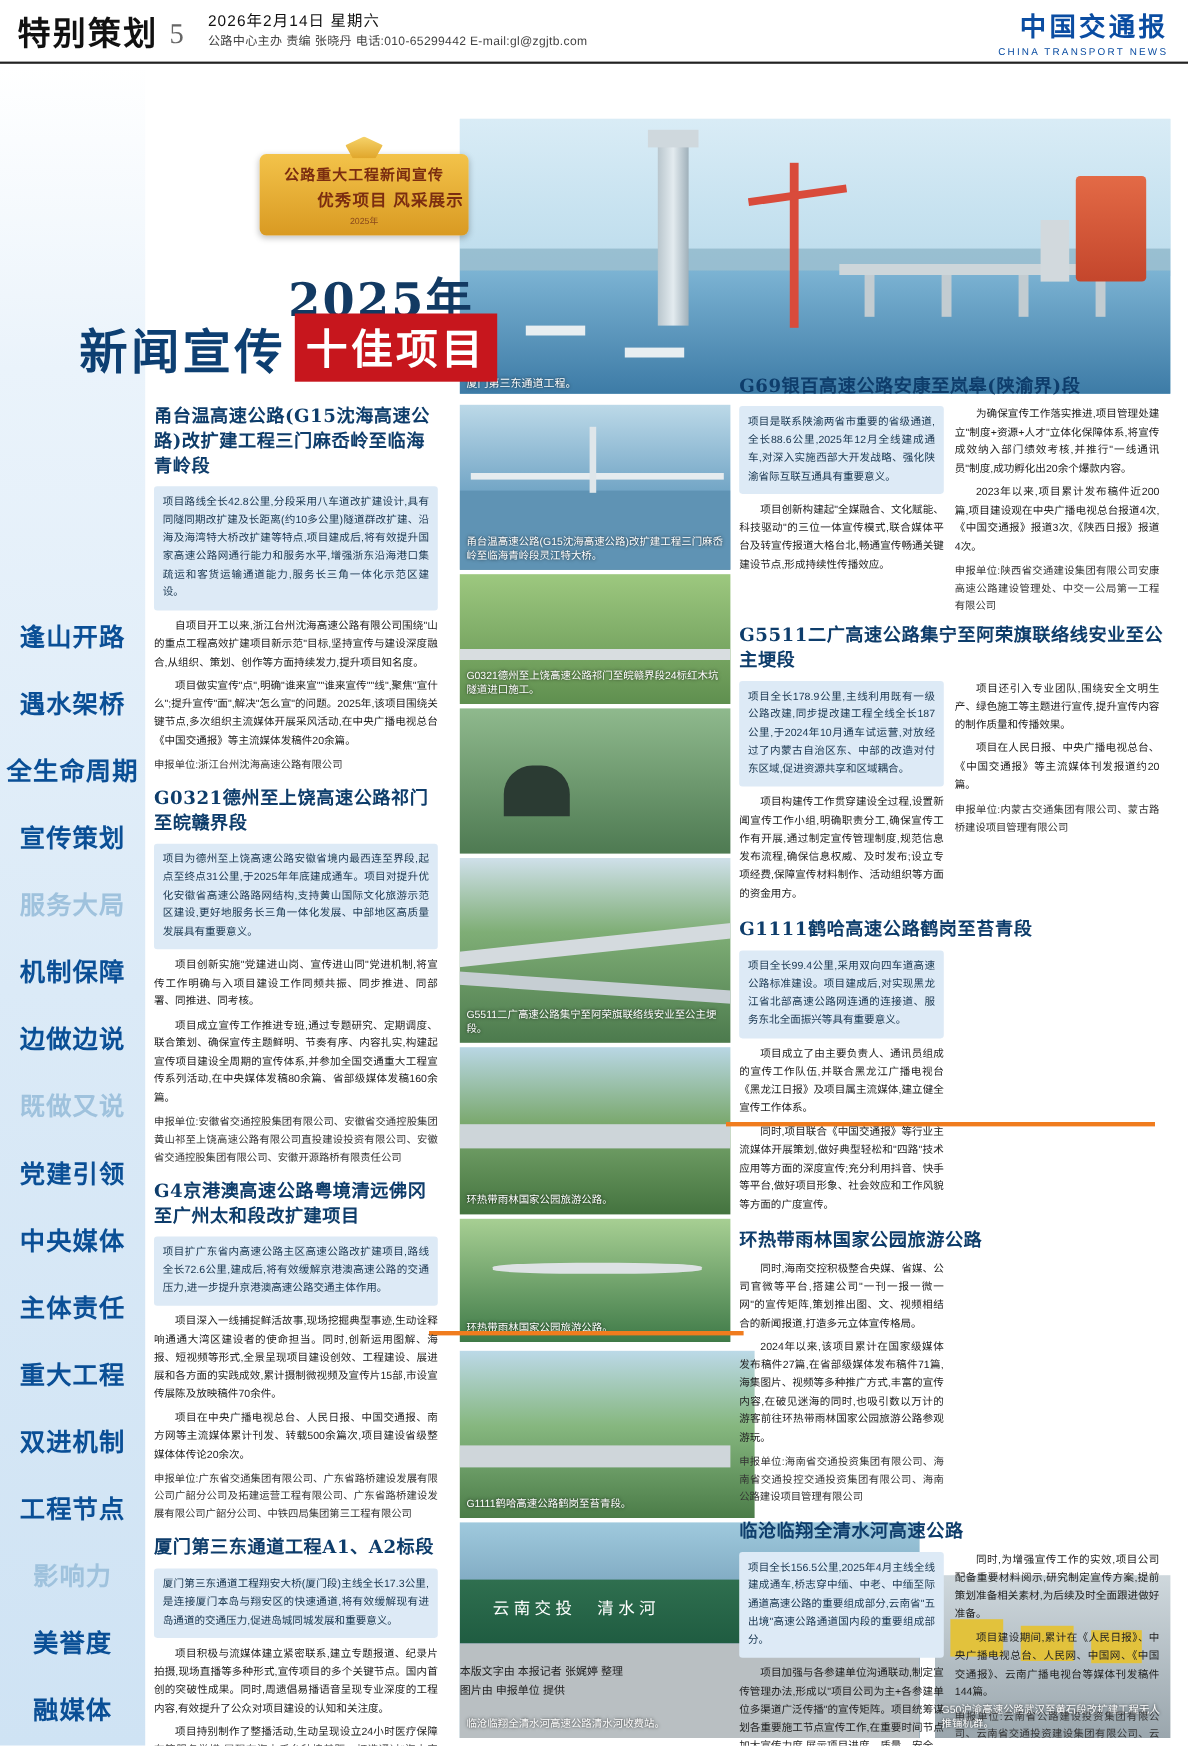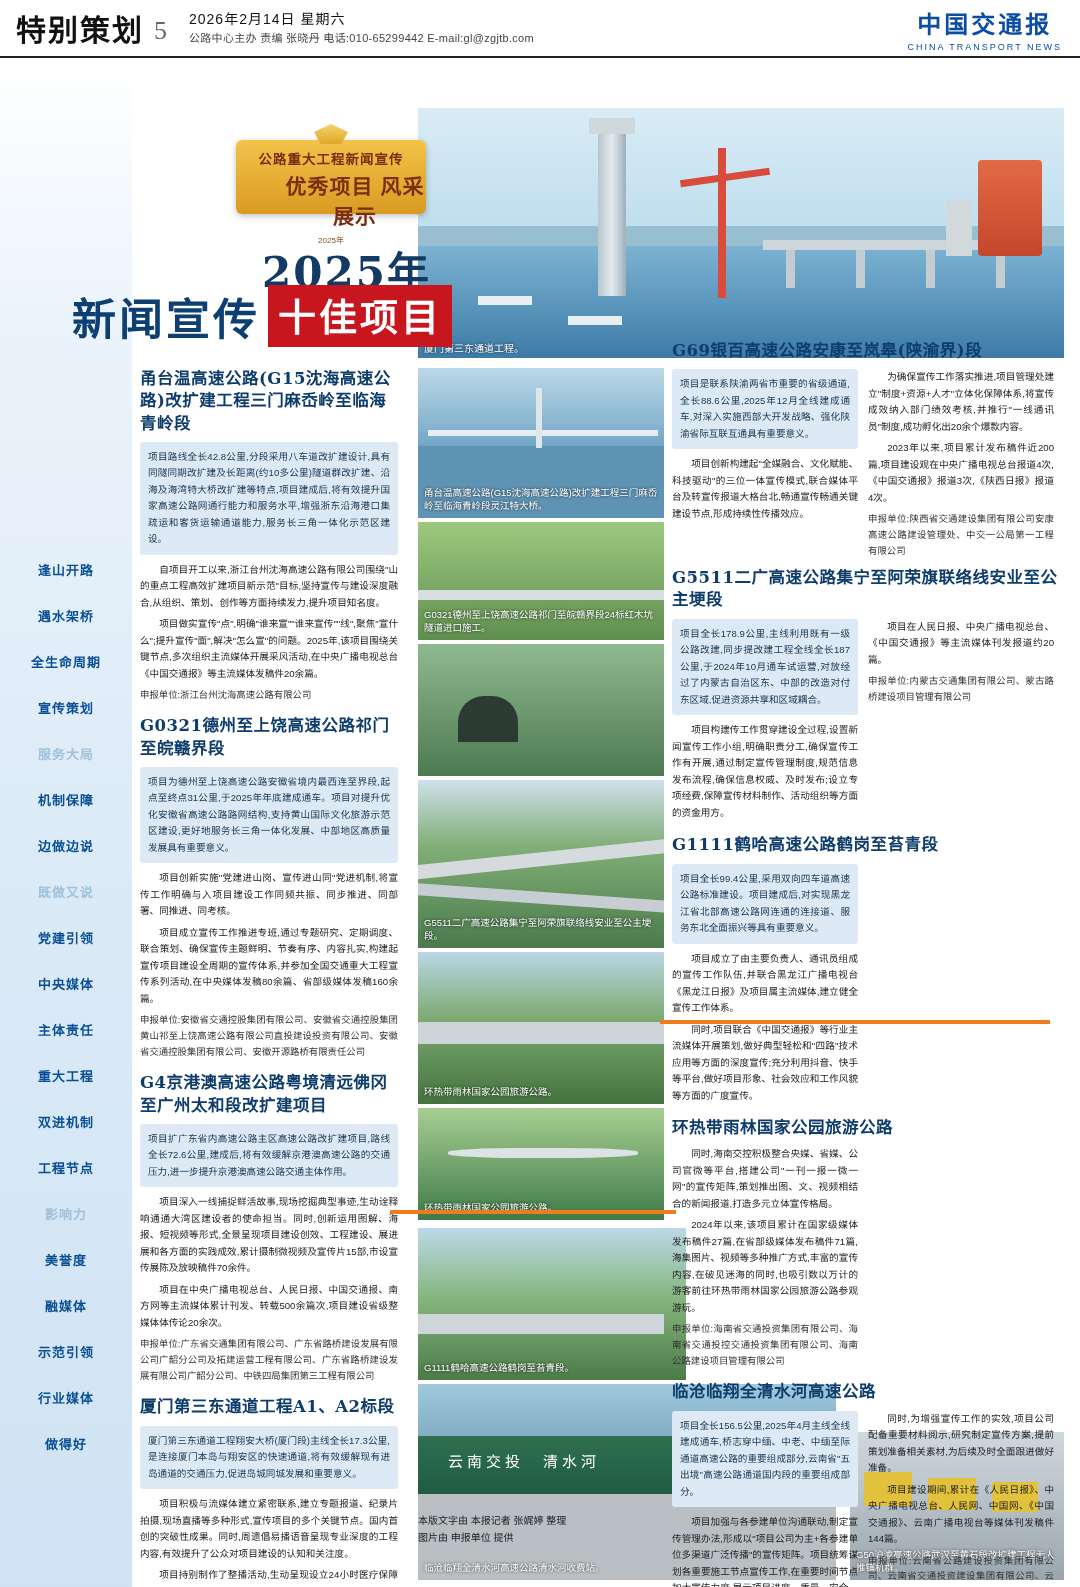--- a/index.html
+++ b/index.html
@@ -22,36 +22,36 @@
     font-weight:bold; font-size:30px; letter-spacing:2px;
     margin-left:16px; color:#111;
   }
   .mast-num {
     font-family:"Liberation Serif",serif; font-size:26px; color:#666;
     margin-left:10px; margin-top:6px;
   }
   .mast-mid { margin-left:22px; line-height:1.5; }
   .mast-date { font-size:14px; color:#111; letter-spacing:1px; }
   .mast-sub { font-size:11px; color:#444; letter-spacing:.3px; }
-  .mast-right { margin-left:auto; margin-right:18px; text-align:center; }
+  .mast-right { margin-left:auto; margin-right:18px; text-align:right; }
   .mast-cn {
     font-family:"DejaVu Serif","Liberation Serif",serif;
     font-size:24px; font-weight:bold; color:#0b4da2; letter-spacing:3px;
   }
   .mast-en { font-size:9px; color:#0b4da2; letter-spacing:2px; margin-top:2px;}
 
   
   .rail {
     position:absolute; left:0; top:60px; width:132px; height:1527px;
     background:linear-gradient(180deg,#ffffff 0%,#eaf3fb 18%,#dbeaf7 55%,#cfe3f4 100%);
     padding-top:500px;
   }
   .rail-item {
     font-family:"DejaVu Serif","Liberation Serif",serif;
-    font-weight:bold; font-size:13px; letter-spacing:1px;
+    font-weight:bold; font-size:23px; letter-spacing:1px;
     color:#0a4f96; text-align:center; margin:0 0 27px 0;
     white-space:nowrap;
   }
   .rail-item.faded { color:#9fc2dd; }
 
   
   .hero-photo {
     position:absolute; left:418px; top:108px; width:646px; height:250px;
     background:
       linear-gradient(180deg,#cfe6f2 0%,#a9d2e8 38%,#7fb6d6 62%,#5a98bd 100%);
@@ -76,21 +76,21 @@
 
   
   .badge {
     position:absolute; left:236px; top:140px; width:190px; height:74px;
     background:linear-gradient(180deg,#f3c34a,#d99a22);
     border-radius:6px; color:#7a2c12; text-align:center;
     box-shadow:0 2px 6px rgba(0,0,0,.25);
     padding-top:8px;
   }
   .badge .b1 { font-size:13.5px; font-weight:bold; letter-spacing:1px; color:#7b2d10;}
-  .badge .b2 { font-size:21px; font-weight:bold; letter-spacing:1px; color:#7b2d10; margin-top:2px;padding-left:48px;}
+  .badge .b2 { font-size:15px; font-weight:bold; letter-spacing:1px; color:#7b2d10; margin-top:2px;padding-left:48px;}
   .badge .b3 { font-size:8px; color:#8a4a1c; margin-top:4px; }
   .badge:before{
     content:""; position:absolute; left:78px; top:-16px; width:34px; height:20px;
     background:linear-gradient(180deg,#f6d36a,#e0a62b); clip-path:polygon(50% 0,100% 40%,80% 100%,20% 100%,0 40%);
   }
   .year {
     position:absolute; left:262px; top:238px;
     font-family:"DejaVu Serif","Liberation Serif",serif;
     font-size:42px; font-weight:bold; color:#123a63; letter-spacing:2px;
   }
@@ -311,20 +311,21 @@
   </div>
 
   <div style="margin-top:8px">
     <div class="art-h">G5511二广高速公路集宁至阿荣旗联络线安业至公主埂段</div>
     <div style="display:flex; gap:10px;">
       <div style="width:186px">
         <div class="lead">项目全长178.9公里,主线利用既有一级公路改建,同步提改建工程全线全长187公里,于2024年10月通车试运营,对放经过了内蒙古自治区东、中部的改造对付东区域,促进资源共享和区域耦合。</div>
         <p class="para">项目构建传工作贯穿建设全过程,设置新闻宣传工作小组,明确职责分工,确保宣传工作有开展,通过制定宣传管理制度,规范信息发布流程,确保信息权威、及时发布;设立专项经费,保障宣传材料制作、活动组织等方面的资金用方。</p>
       </div>
       <div style="width:186px">
+        <p class="para">项目还引入专业团队,围绕安全文明生产、绿色施工等主题进行宣传,提升宣传内容的制作质量和传播效果。</p>
         <p class="para">项目在人民日报、中央广播电视总台、《中国交通报》等主流媒体刊发报道约20篇。</p>
         <div class="src">申报单位:内蒙古交通集团有限公司、蒙古路桥建设项目管理有限公司</div>
       </div>
     </div>
   </div>
 
   <div style="margin-top:8px">
     <div class="art-h">G1111鹤哈高速公路鹤岗至苔青段</div>
     <div style="display:flex; gap:10px;">
       <div style="width:186px">

